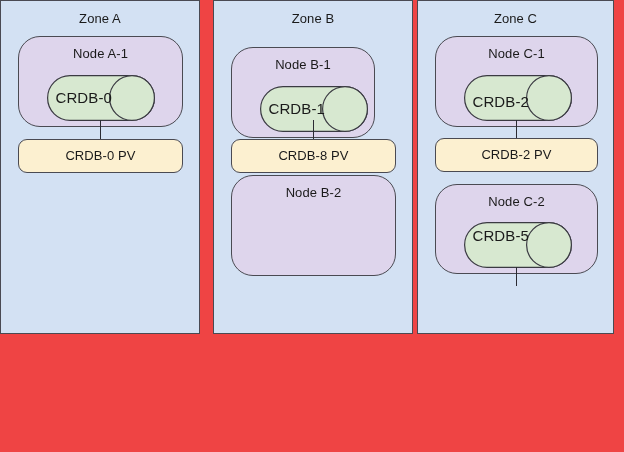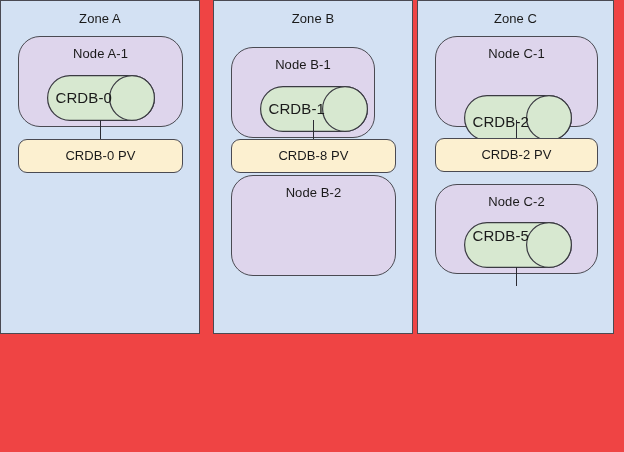--- a/index.html
+++ b/index.html
@@ -143,21 +143,21 @@
     <div class="node" style="left:17px; top:174px; width:165px; height:101px;">
       <div class="node-title">Node B-2</div>
     </div>
   </div>
 
   <div class="zone" style="left:417px; top:0px; width:197px; height:334px;">
     <div class="zone-title">Zone C</div>
 
     <div class="node" style="left:17px; top:35px; width:163px; height:91px;">
       <div class="node-title">Node C-1</div>
-      <div class="cyl" style="left:28px; top:38px; width:108px; height:54px;margin-top:20px;">
+      <div class="cyl" style="left:28px; top:38px; width:108px; height:54px;">
         <svg width="108" height="46" viewBox="0 0 108 46">
           <path d="M 23 0.6 L 85 0.6 A 22.4 22.4 0 0 1 85 45.4 L 23 45.4 A 22.4 22.4 0 0 1 23 0.6 Z" fill="#d7e8d0" stroke="#3a3a42" stroke-width="1.2"></path>
           <ellipse cx="85" cy="23" rx="22.4" ry="22.4" fill="#d7e8d0" stroke="#3a3a42" stroke-width="1.2"></ellipse>
         </svg>
         <div class="cyl-label">CRDB-2</div>
       </div>
     </div>
 
     <div class="connector" style="left:98px; top:119px; height:19px;"></div>
 

